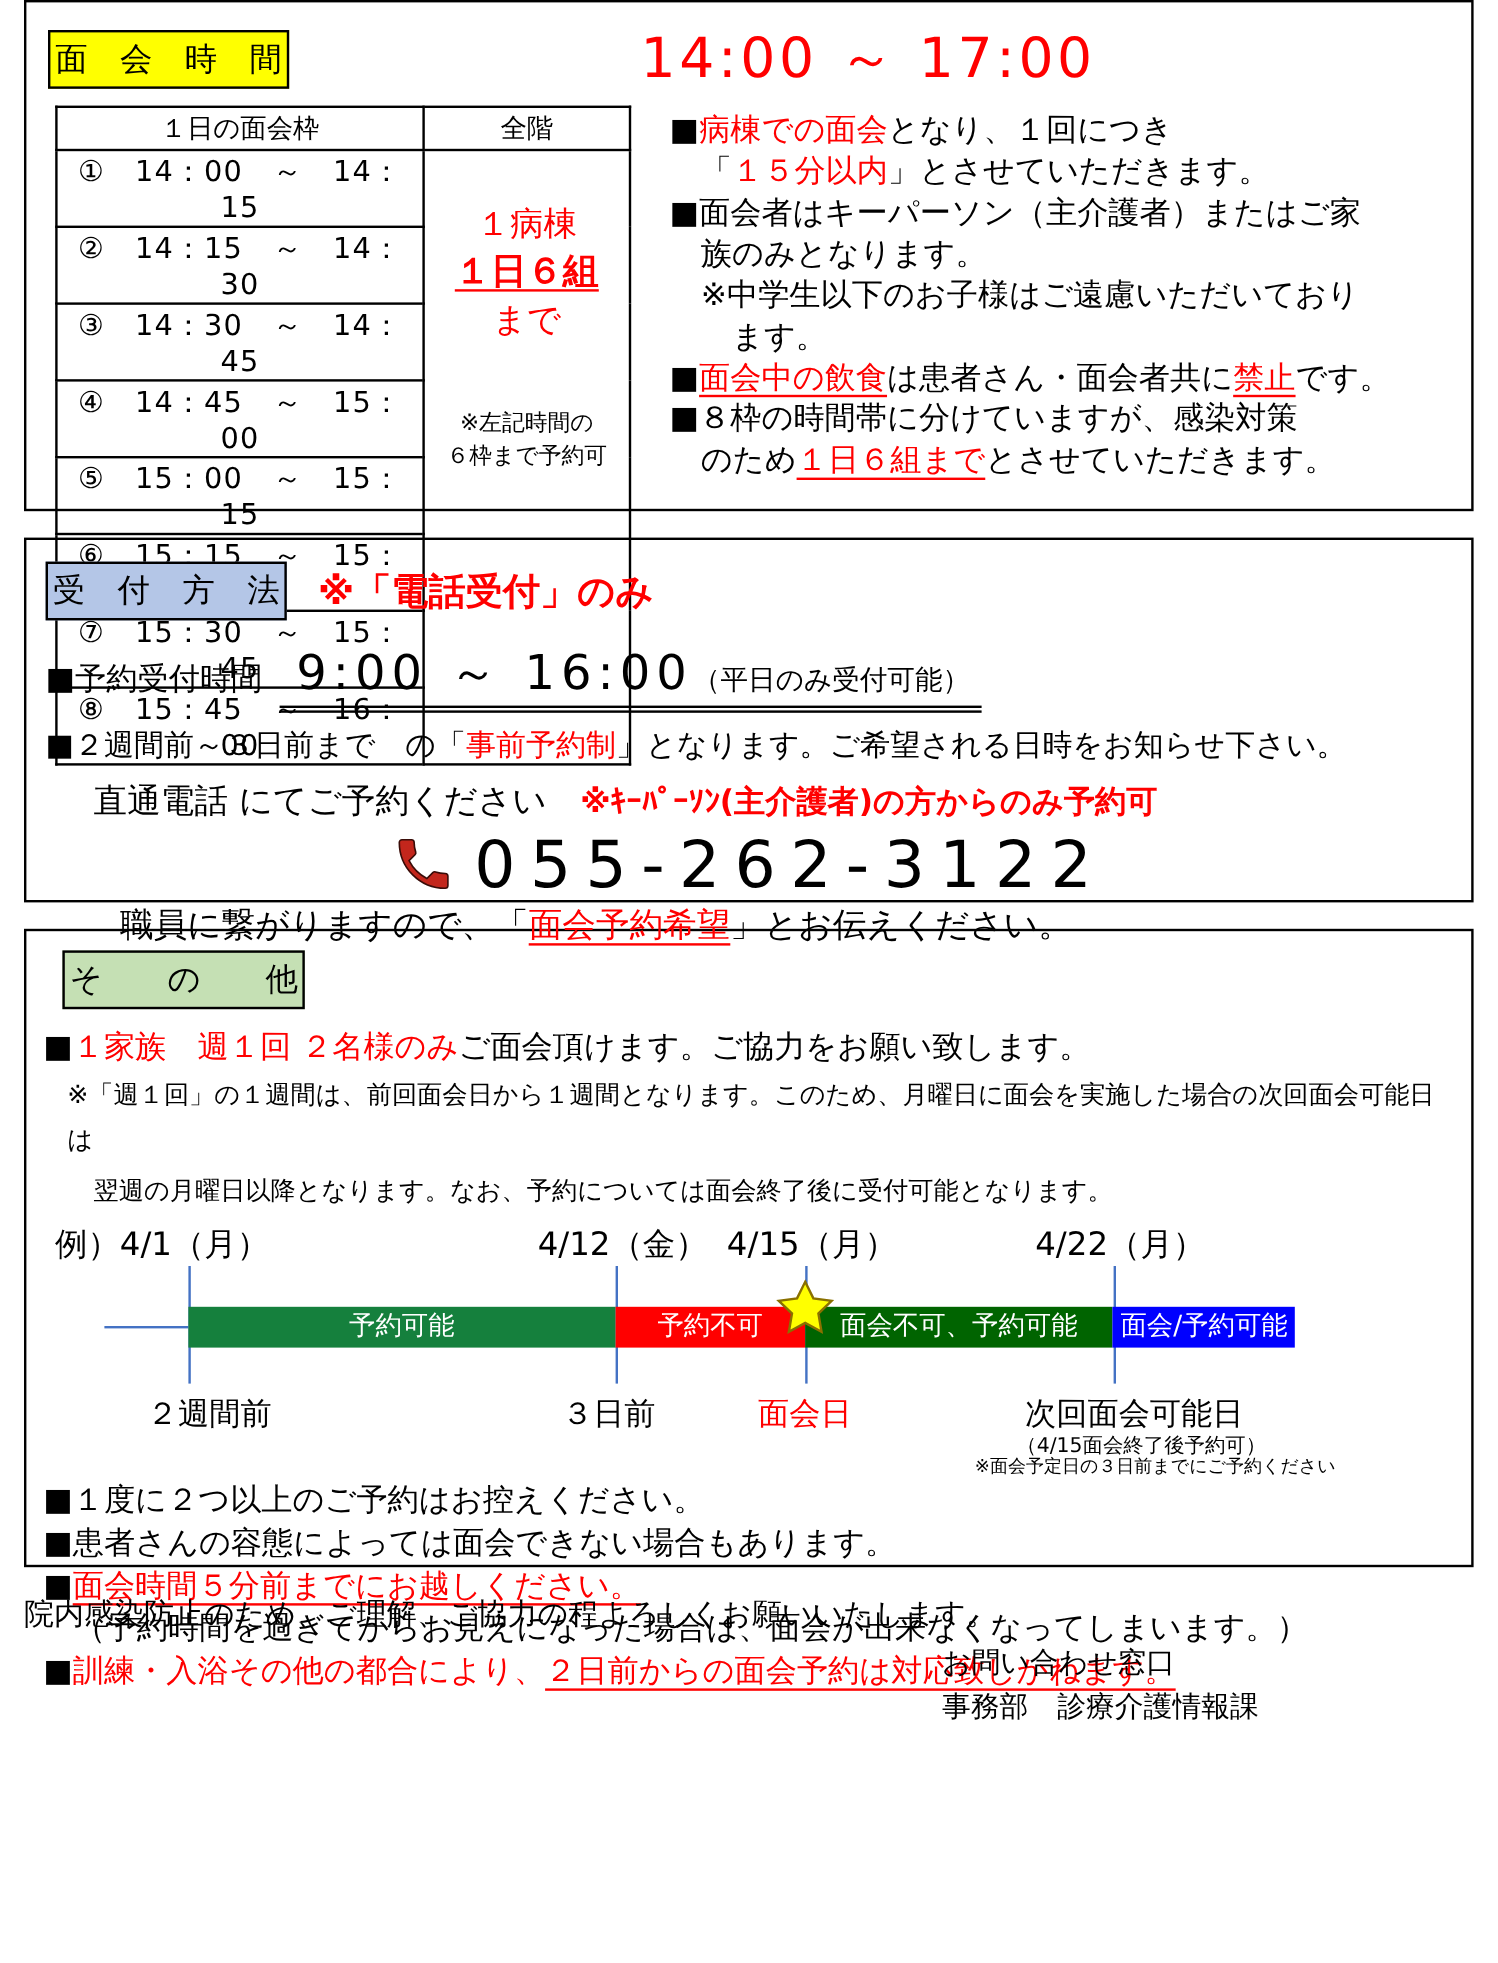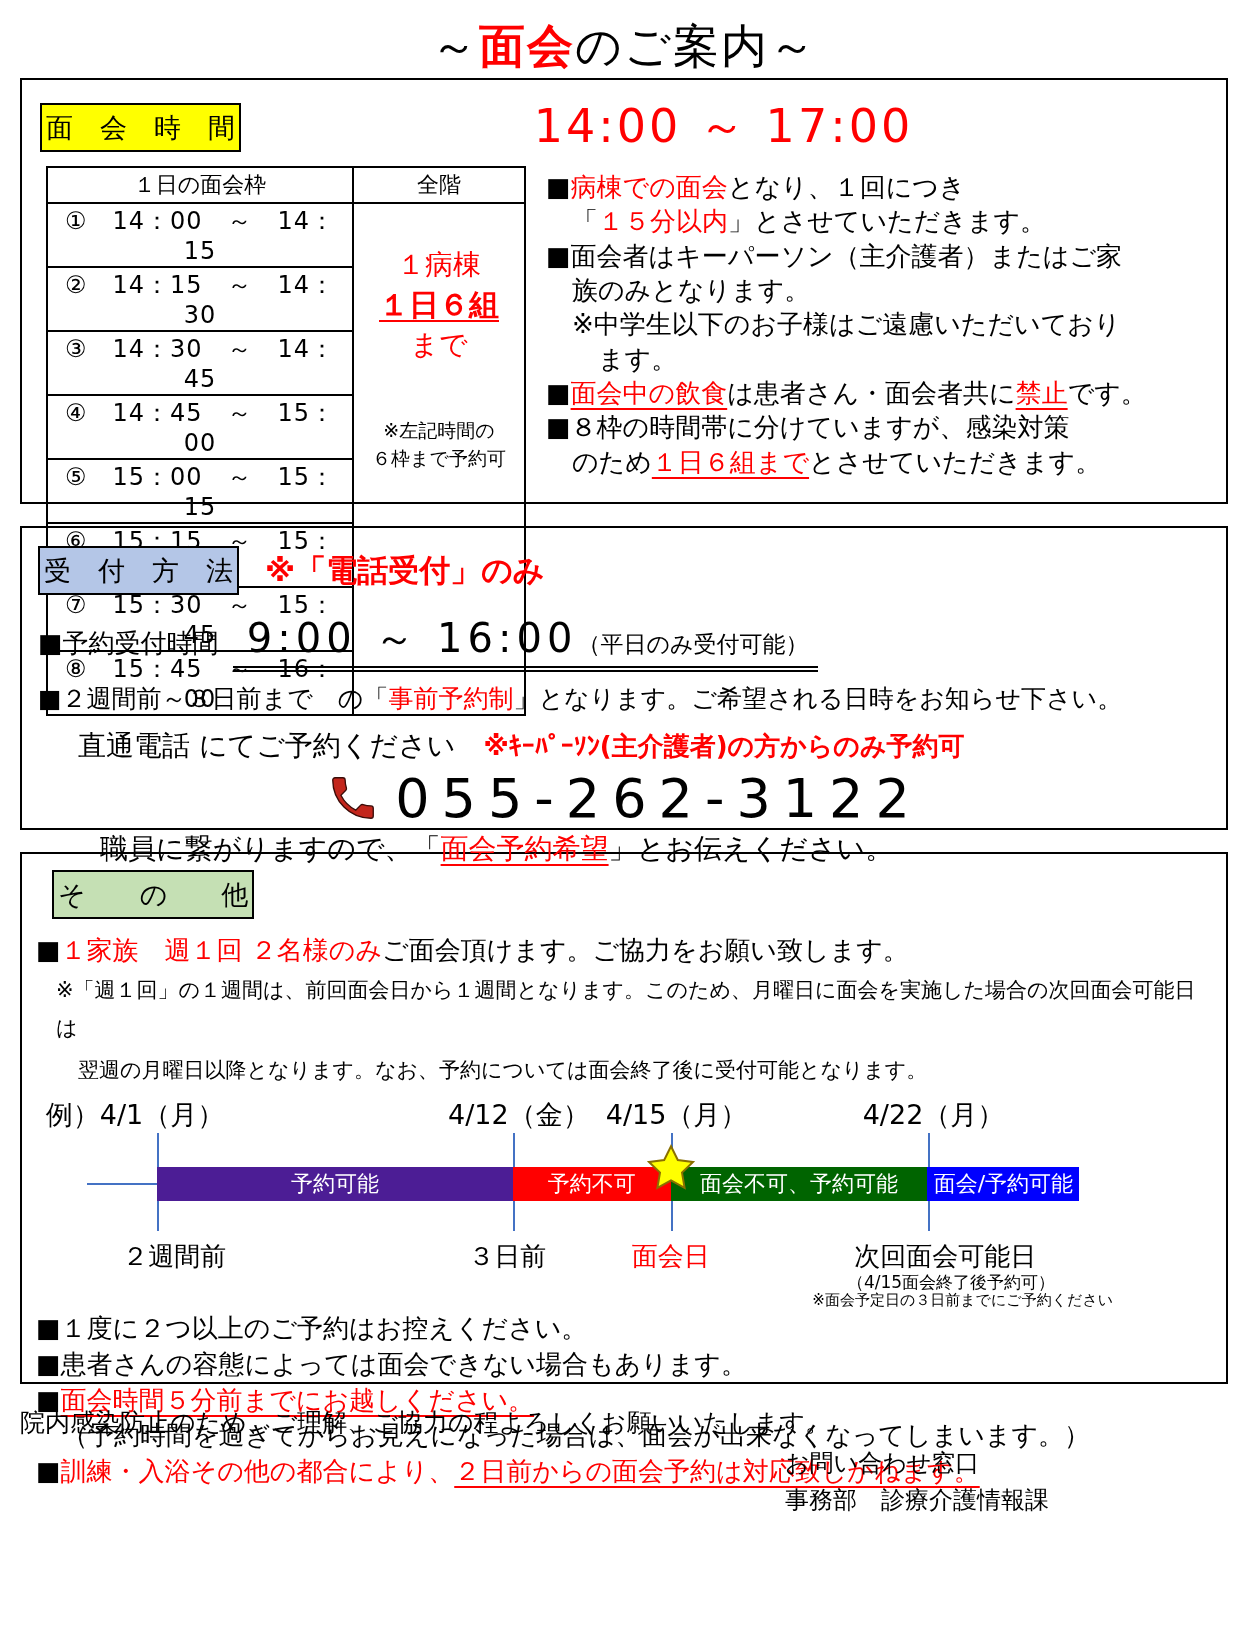--- a/index.html
+++ b/index.html
@@ -16,21 +16,21 @@
   
   .box{border:2px solid #000;margin:0 20px 22px 20px;background:#fff;}
   .badge{display:inline-block;border:2px solid #000;font-size:27px;padding:9px 4px;line-height:1;}
   .badge-yellow{background:#ffff00;}
   .badge-blue{background:#b4c6e7;}
   .badge-green{background:#c5e0b4;}
   
   .box1{height:422px;}
   .b1-header{display:flex;align-items:center;padding:16px 20px 4px 18px;}
   .time-main{flex:1;text-align:center;color:#ff0000;font-size:46px;letter-spacing:3px;}
-  .b1-content{display:flex;gap:20px;padding:4px 12px 10px 24px;}
+  .b1-content{display:flex;gap:32px;padding:4px 12px 10px 24px;}
   table.slots{border-collapse:collapse;font-size:24px;}
   table.slots th,table.slots td{border:2px solid #000;text-align:center;font-weight:normal;}
   table.slots th{font-size:22px;height:34px;padding:0 8px;}
   td.slot{width:302px;height:33px;letter-spacing:1px;}
   td.limit{width:168px;vertical-align:top;padding-top:42px;}
   .limit-l1{color:#ff0000;font-size:28px;line-height:1.35;}
   .limit-l2{color:#ff0000;font-size:30px;font-weight:bold;line-height:1.4;text-decoration:underline;text-decoration-thickness:2px;text-underline-offset:5px;}
   .limit-l3{color:#ff0000;font-size:28px;line-height:1.35;}
   .limit-cap{font-size:19px;margin-top:52px;line-height:1.5;}
   .notes{font-size:26px;line-height:1.32;padding-top:4px;flex:1;}
@@ -60,39 +60,38 @@
   .wind1{padding-left:20px;}
   .wind2{padding-left:42px;}
   
   .timeline{position:relative;height:212px;margin:8px 4px 0 4px;}
   .tl-top{position:absolute;top:0;font-size:27px;white-space:nowrap;}
   .tl-top.c{transform:translateX(-50%);}
   .tick{position:absolute;top:36px;height:98px;width:2px;background:#4472c4;}
   .leader{position:absolute;left:4%;width:6%;top:86px;height:2px;background:#4472c4;}
   .tl-bar{position:absolute;left:10%;width:79%;top:70px;height:34px;display:flex;}
   .seg{color:#fff;font-size:22px;text-align:center;line-height:34px;white-space:nowrap;overflow:visible;}
-  .seg1{width:38.6%;background:#4c1d95;}
+  .seg1{width:38.6%;background:#15803d;}
   .seg2{width:17.1%;background:#ff0000;}
   .seg3{width:27.8%;background:#006400;}
   .seg4{width:16.5%;background:#0000ff;}
   .tl-star{position:absolute;left:54%;top:46px;transform:translateX(-50%);z-index:2;}
   .tl-bot{position:absolute;top:142px;font-size:26px;white-space:nowrap;transform:translateX(-50%);}
   .tl-sub1{position:absolute;top:174px;left:78%;transform:translateX(-50%);font-size:17px;white-space:nowrap;}
   .tl-sub2{position:absolute;top:194px;left:79%;transform:translateX(-50%);font-size:15px;white-space:nowrap;}
   .bullets{font-size:26px;line-height:1.37;margin-top:2px;}
   
   .closing{margin:10px 20px 0 20px;font-size:25px;}
   .contact{margin-left:785px;font-size:24px;line-height:1.55;margin-top:6px;}
 </style>
 </head>
 <body>
 
 <div class="page">
 
-  <div class="title"><span>～</span><span class="em">面会</span><span>のご案内～</span></div>
 
   <div class="box box1">
     <div class="b1-header">
       <span class="badge badge-yellow">面　会　時　間</span>
       <span class="time-main">14:00 ～ 17:00</span>
     </div>
     <div class="b1-content">
       <table class="slots">
         <tbody>
             <tr>

